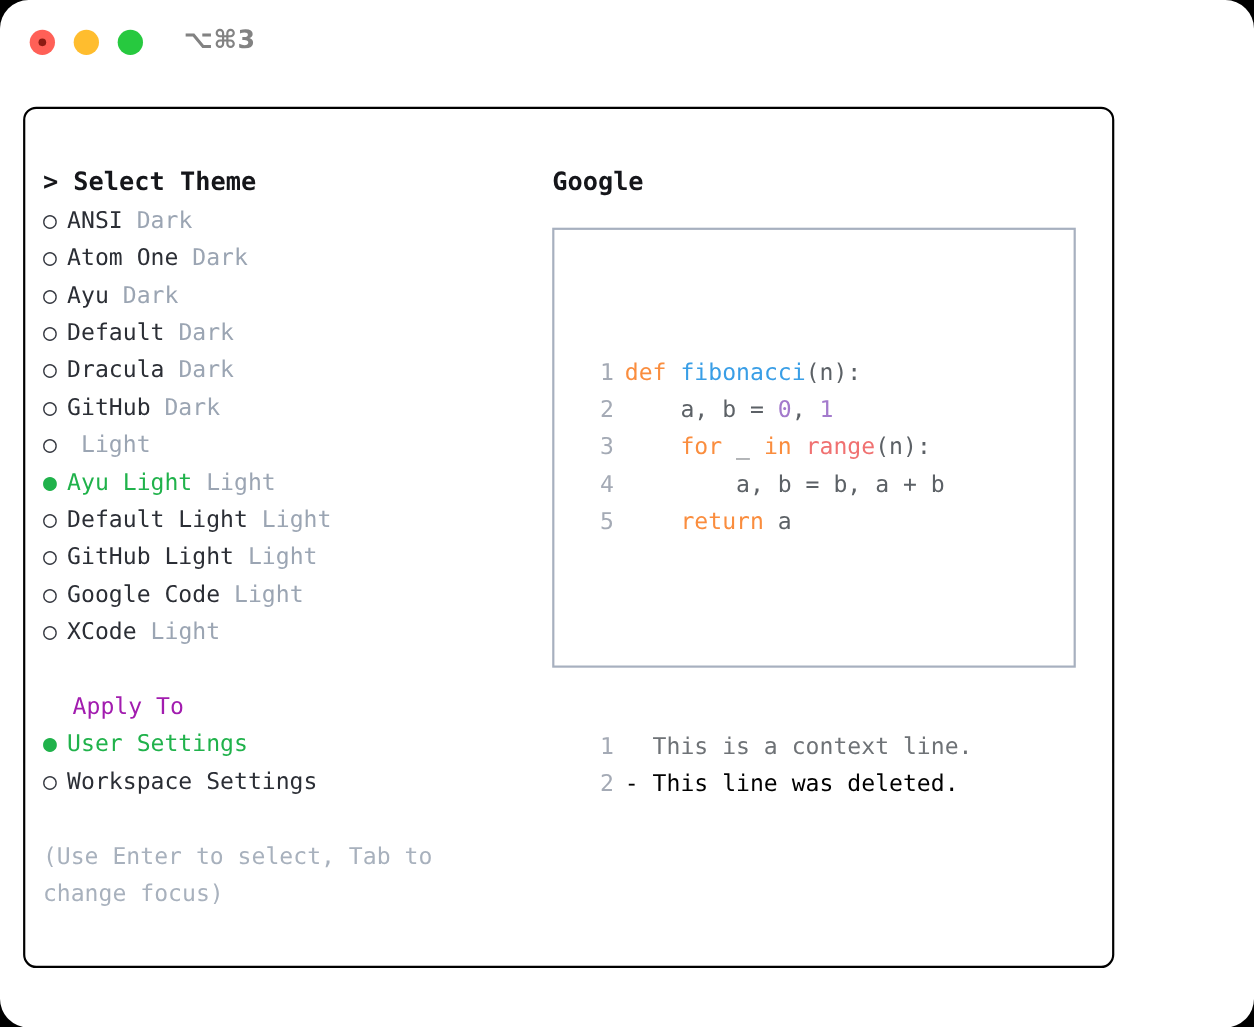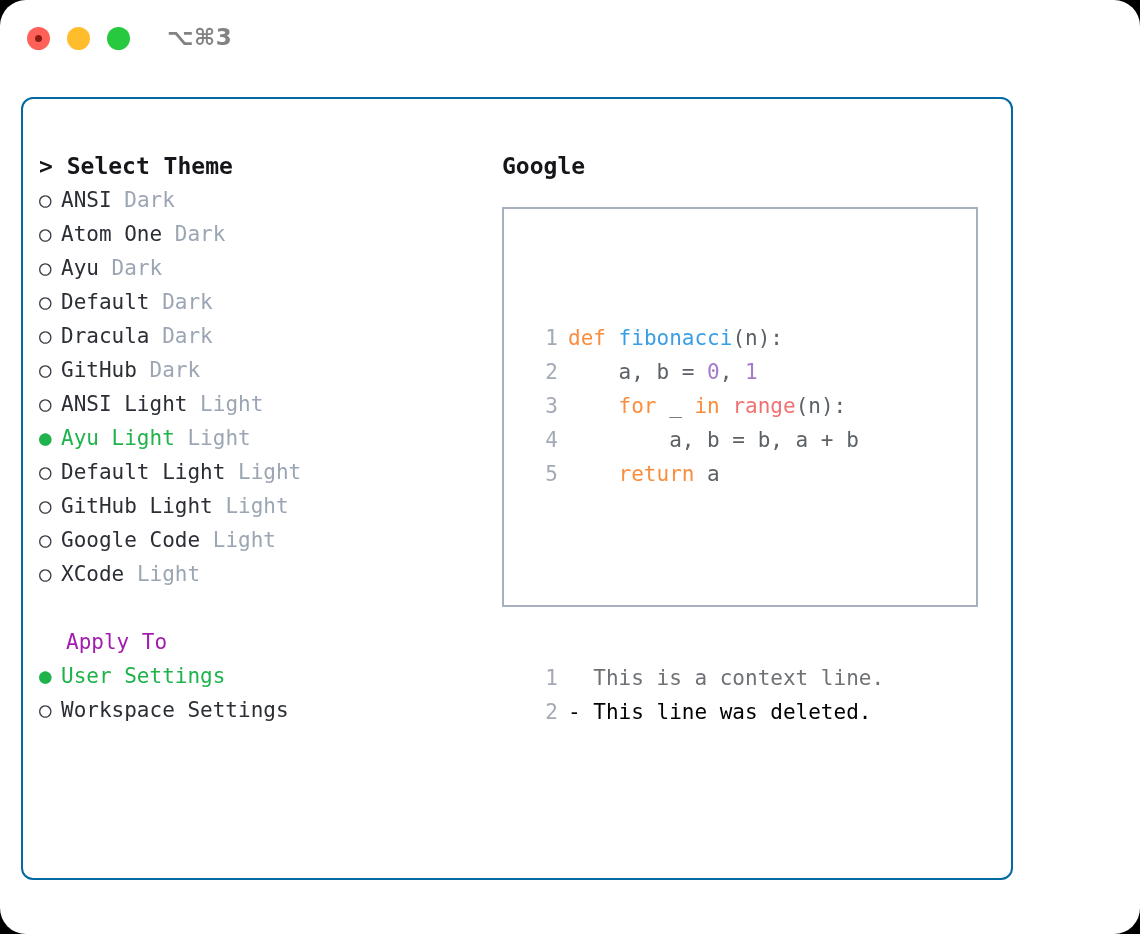--- a/index.html
+++ b/index.html
@@ -65,21 +65,21 @@
     white-space: nowrap;
   }
 
   
   .panel {
     position: absolute;
     left: 21px;
     top: 97px;
     width: 992px;
     height: 783px;
-    border: 2px solid #0369a1;
+    border: 2px solid #000000;
     border-radius: 12px;
     box-sizing: border-box;
     background: #ffffff;
   }
 
   
   .left-col {
     position: absolute;
     left: 16px;
     top: 50px;
@@ -211,36 +211,37 @@
     <div class="left-col">
       <div class="section-title">&gt; Select Theme</div>
 
       <div class="theme-list" id="theme-list">
           <div class="theme-row"><span class="marker">○</span><span class="theme-name">ANSI</span><span> </span><span class="theme-kind">Dark</span></div>
           <div class="theme-row"><span class="marker">○</span><span class="theme-name">Atom One</span><span> </span><span class="theme-kind">Dark</span></div>
           <div class="theme-row"><span class="marker">○</span><span class="theme-name">Ayu</span><span> </span><span class="theme-kind">Dark</span></div>
           <div class="theme-row"><span class="marker">○</span><span class="theme-name">Default</span><span> </span><span class="theme-kind">Dark</span></div>
           <div class="theme-row"><span class="marker">○</span><span class="theme-name">Dracula</span><span> </span><span class="theme-kind">Dark</span></div>
           <div class="theme-row"><span class="marker">○</span><span class="theme-name">GitHub</span><span> </span><span class="theme-kind">Dark</span></div>
-          <div class="theme-row"><span class="marker">○</span><span class="theme-name">ANSI Light</span><span> </span><span class="theme-kind">Light</span></div>
+          <div class="theme-row"><span class="marker">○</span><span> </span><span class="theme-kind">Light</span></div>
           <div class="theme-row selected"><span class="marker sel">●</span><span class="theme-name">Ayu Light</span><span> </span><span class="theme-kind">Light</span></div>
           <div class="theme-row"><span class="marker">○</span><span class="theme-name">Default Light</span><span> </span><span class="theme-kind">Light</span></div>
           <div class="theme-row"><span class="marker">○</span><span class="theme-name">GitHub Light</span><span> </span><span class="theme-kind">Light</span></div>
           <div class="theme-row"><span class="marker">○</span><span class="theme-name">Google Code</span><span> </span><span class="theme-kind">Light</span></div>
           <div class="theme-row"><span class="marker">○</span><span class="theme-name">XCode</span><span> </span><span class="theme-kind">Light</span></div>
         </div>
 
       <div class="apply-block">
         <div class="apply-title">Apply To</div>
         <div id="apply-list">
             <div class="apply-row selected"><span class="marker sel">●</span><span class="opt-label">User Settings</span></div>
             <div class="apply-row"><span class="marker">○</span><span class="opt-label">Workspace Settings</span></div>
           </div>
       </div>
 
+      <div class="hint">(Use Enter to select, Tab to change focus)</div>
     </div>
 
     <div class="right-col">
       <div class="section-title">Google</div>
 
       <div class="preview-box">
         <div class="code">
           <div id="code-lines"><div class="code-line"><span class="ln">1</span><span class="tok-kw">def</span><span class="tok-txt"> </span><span class="tok-fn">fibonacci</span><span class="tok-op">(n):</span></div><div class="code-line"><span class="ln">2</span><span class="tok-txt">    a, b = </span><span class="tok-num">0</span><span class="tok-txt">, </span><span class="tok-num">1</span></div><div class="code-line"><span class="ln">3</span><span class="tok-txt">    </span><span class="tok-kw">for</span><span class="tok-txt"> _ </span><span class="tok-kw">in</span><span class="tok-txt"> </span><span class="tok-call">range</span><span class="tok-op">(n):</span></div><div class="code-line"><span class="ln">4</span><span class="tok-txt">        a, b = b, a + b</span></div><div class="code-line"><span class="ln">5</span><span class="tok-txt">    </span><span class="tok-kw">return</span><span class="tok-txt"> a</span></div></div>
           <div class="code-line blank">&nbsp;</div>
           <div id="diff-lines"><div class="code-line"><span class="ln">1</span><span class="diff-ctx">  This is a context line.</span></div><div class="code-line"><span class="ln">2</span><span class="diff-del">- This line was deleted.</span></div></div>

